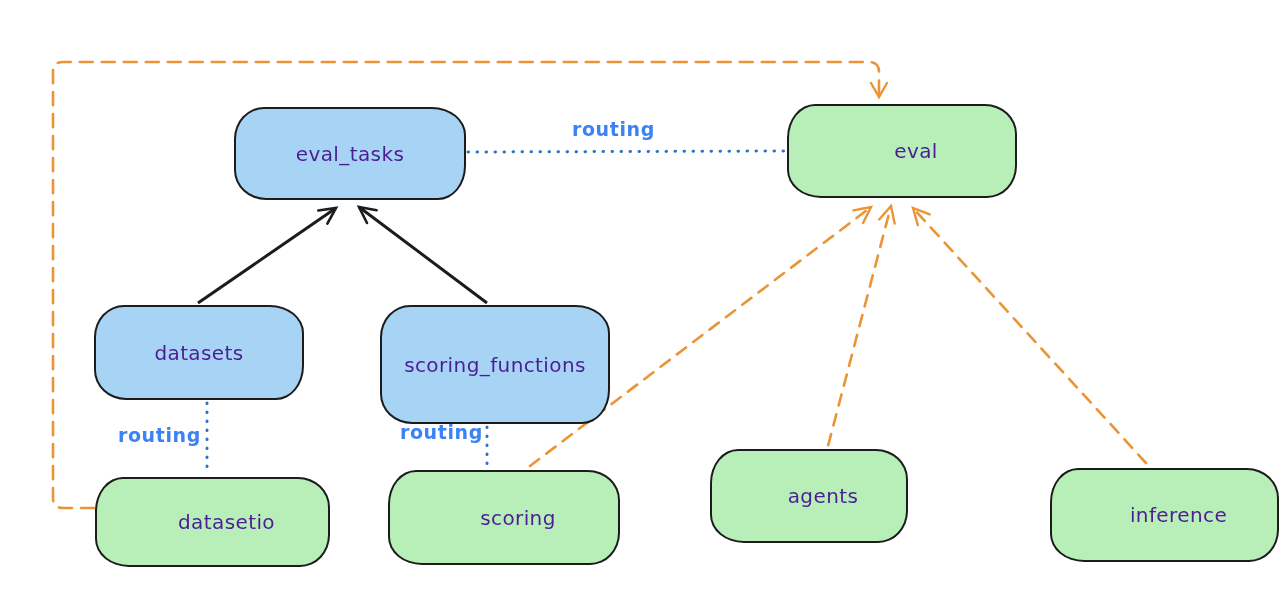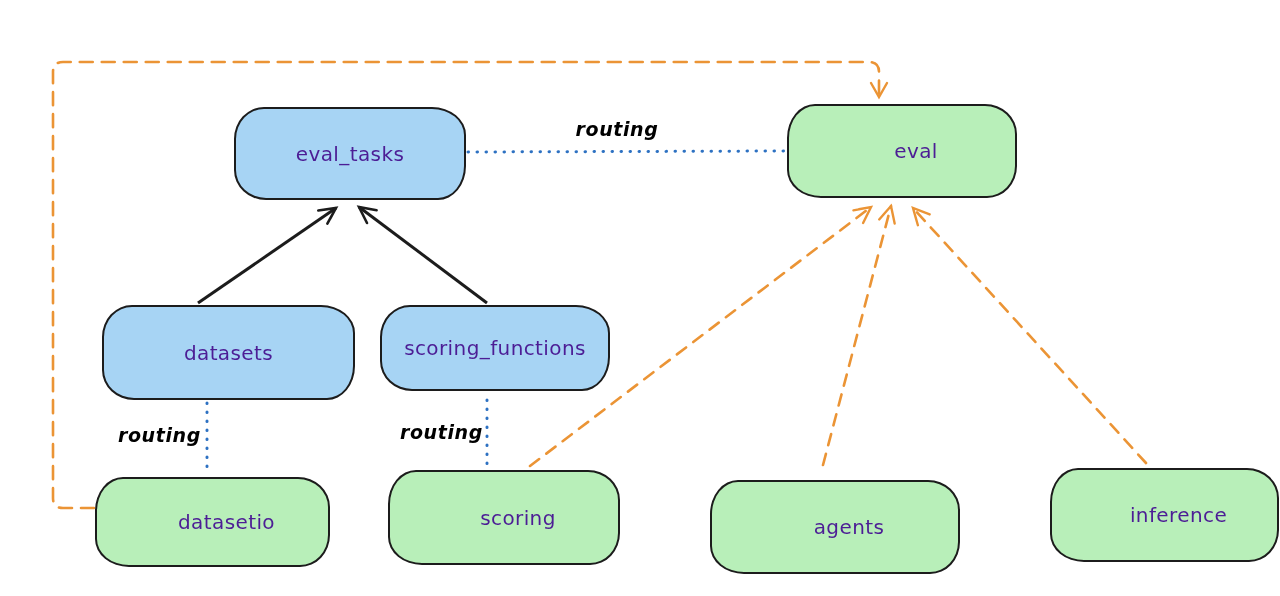--- a/index.html
+++ b/index.html
@@ -18,26 +18,25 @@
     font-size:20px;
     color:#4c1d95;
     letter-spacing:0.4px;
     box-sizing:border-box;
     text-align:center;
   }
   .node.blue{background:#a7d4f4;border-radius:30px 34px 28px 32px / 32px 28px 34px 30px;}
   .node.green{background:#b8efb9;border-radius:28px 32px 30px 34px / 34px 30px 32px 28px;padding-left:28px;}
   .edge-label{
     position:absolute;
-    color:#000000;
+    color:#3b82f6;
     font-size:19px;
     font-weight:bold;
     letter-spacing:0.6px;
-    text-align:center;
-    font-style:italic;
+    text-align:left;
   }
 </style>
 </head>
 <body>
 
 <div class="canvas">
 
   <svg class="edges" viewBox="0 0 1280 596">
     <defs>
       <marker id="mBlack" markerUnits="userSpaceOnUse" markerWidth="24" markerHeight="24" viewBox="0 0 24 24" refX="21" refY="12" orient="auto">
@@ -65,37 +64,37 @@
   </svg>
 
   <div class="node blue" style="left:234px;top:107px;width:232px;height:93px;">
     <span>eval_tasks</span>
   </div>
 
   <div class="node green" style="left:787px;top:104px;width:230px;height:94px;">
     <span>eval</span>
   </div>
 
-  <div class="node blue" style="left:102px;top:305px;width:253px;height:95px;text-align:center;">
+  <div class="node blue" style="left:94px;top:305px;width:210px;height:95px;text-align:center;">
     <span>datasets</span>
   </div>
 
-  <div class="node blue" style="left:380px;top:305px;width:230px;height:86px;">
+  <div class="node blue" style="left:380px;top:305px;width:230px;height:119px;">
     <span>scoring_functions</span>
   </div>
 
   <div class="node green" style="left:95px;top:477px;width:235px;height:90px;">
     <span>datasetio</span>
   </div>
 
   <div class="node green" style="left:388px;top:470px;width:232px;height:95px;">
     <span>scoring</span>
   </div>
 
-  <div class="node green" style="left:710px;top:480px;width:250px;height:94px;text-align:right;">
+  <div class="node green" style="left:710px;top:449px;width:198px;height:94px;text-align:right;">
     <span>agents</span>
   </div>
 
   <div class="node green" style="left:1050px;top:468px;width:229px;height:94px;">
     <span>inference</span>
   </div>
 
   <div class="edge-label" style="left:572px;top:118px;width:90px;">routing</div>
 
   <div class="edge-label" style="left:118px;top:424px;width:78px;">routing</div>

